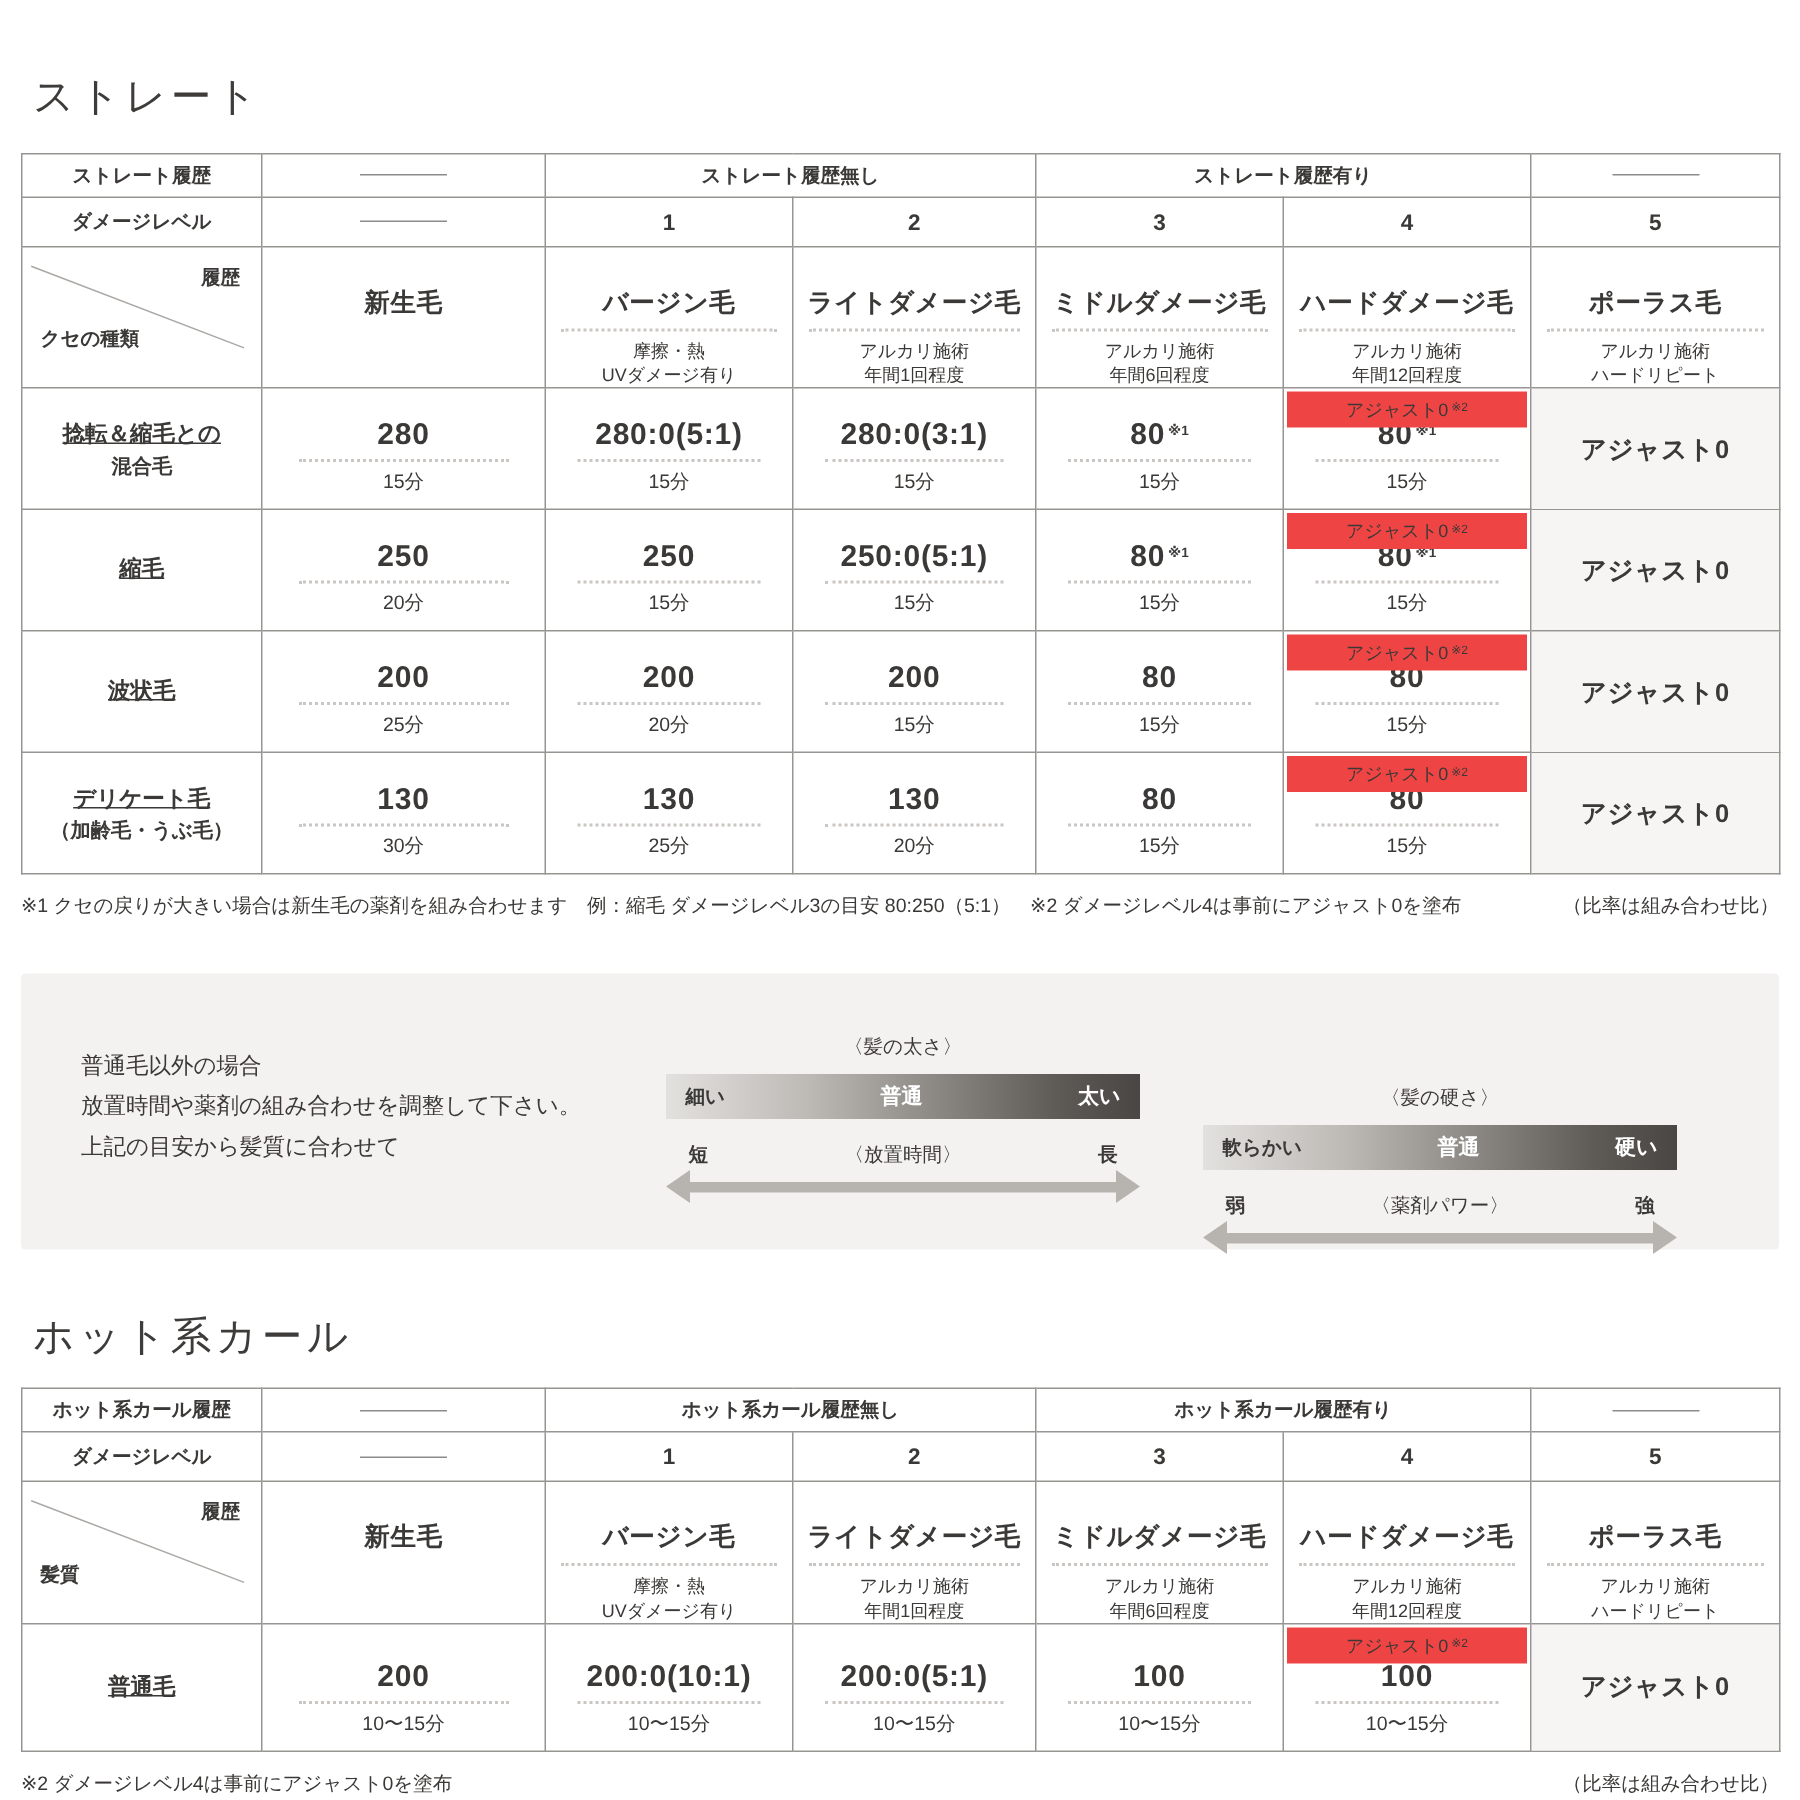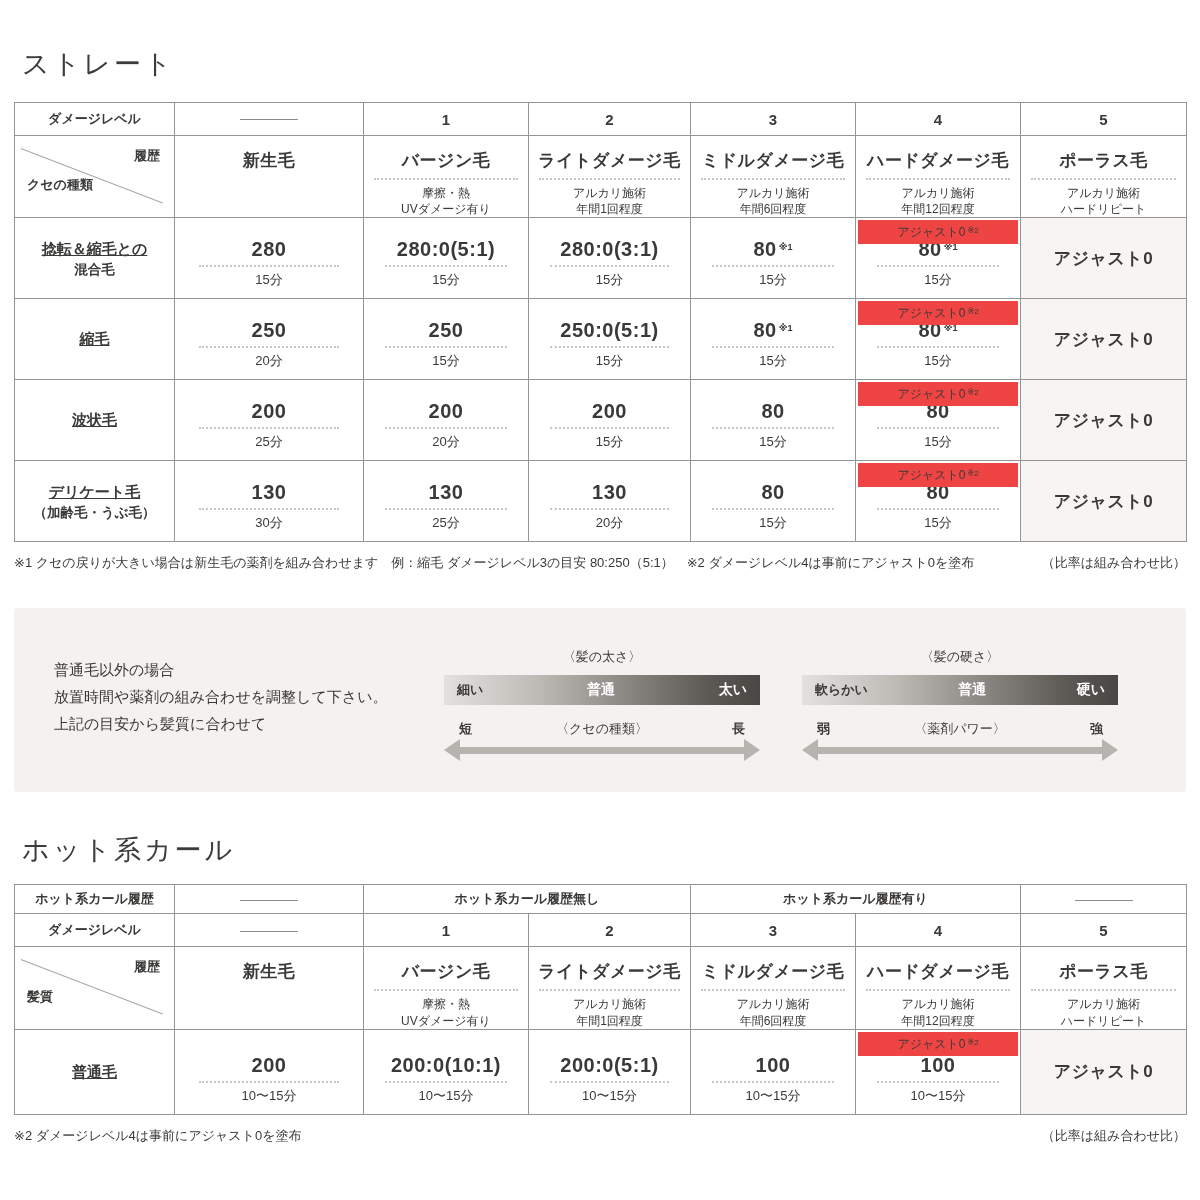--- a/index.html
+++ b/index.html
@@ -24,21 +24,21 @@
   .hl { font-size:13px; font-weight:700; }
   .lvl { font-size:15px; font-weight:700; }
   .dashline { display:inline-block; width:58px; height:0; border-top:1px solid #8d8b89; vertical-align:middle; }
 
   
   .corner .diag { position:absolute; left:6px; top:12px; width:152px; height:1px; background:#aaa7a4; transform:rotate(21deg); transform-origin:0 0; }
   .corner .ctop { position:absolute; top:11px; right:14px; font-size:13px; font-weight:700; }
   .corner .cbot { position:absolute; bottom:23px; left:12px; font-size:13px; font-weight:700; }
 
   
-  .colhead .cname { font-size:17px; font-weight:700; margin-top:13px; letter-spacing:0.5px; }
+  .colhead .cname { font-size:17px; font-weight:700; margin-top:25px; letter-spacing:0.5px; }
   .colhead .cdots { width:88%; margin:6px auto 5px; border-bottom:2px dotted #c9c6c3; height:0; }
   .colhead .cdesc { font-size:12px; line-height:1.35; }
 
   
   .vcell { vertical-align:bottom; }
   .vwrap { padding-bottom:9px; }
   .val { font-size:20px; font-weight:700; line-height:1; letter-spacing:0.5px; }
   .val sup { font-size:9px; font-weight:700; vertical-align:6px; margin-left:2px; letter-spacing:0; }
   .vdots { width:74%; margin:6px auto 4px; border-bottom:2px dotted #c9c6c3; height:0; }
   .time { font-size:13px; }
@@ -49,21 +49,21 @@
   .rowlabel .l1 { font-size:15px; font-weight:700; line-height:1.5;text-decoration:underline; }
   .rowlabel .l2 { font-size:13.5px; font-weight:700; line-height:1.3; }
 
   .fnote { display:flex; justify-content:space-between; width:1172px; margin:12px 0 0 14px; font-size:13px; }
 
   
   .guide { position:relative; width:1172px; height:184px; background:#f4f2f0; border-radius:3px; margin:36px 0 0 14px; }
   .gtext { position:absolute; left:40px; top:48px; font-size:15px; line-height:1.8; }
   .scale { position:absolute; top:16px; width:316px;font-family:Liberation Mono, monospace; }
   #scale1 { left:430px; }
-  #scale2 { left:788px; }
+  #scale2 { left:788px;margin-top:34px; }
   .stitle { margin-top:24px; text-align:center; font-size:13px; }
   .sbar { margin-top:9px; height:30px; display:flex; align-items:center; justify-content:space-between; padding:0 13px; box-sizing:border-box;
           background:linear-gradient(90deg,#e3e1de 0%,#bdbab6 30%,#8f8c88 55%,#5f5b57 82%,#494643 100%); }
   .sbar .bl { font-size:13px; font-weight:700; color:#3b3937; }
   .sbar .bm,.sbar .br { font-size:14px; font-weight:700; color:#ffffff; }
   .arow { display:flex; justify-content:space-between; align-items:flex-end; margin-top:15px; padding:0 15px; font-size:13px; }
   .arow .al,.arow .ar { font-weight:700; }
   .sarrow { position:relative; height:22px; margin-top:1px; }
   .sarrow .shaft { position:absolute; left:12px; right:12px; top:8px; height:7px; background:#b7b4b0; }
   .ahead-l { position:absolute; left:0; top:0; width:0; height:0; border-top:11px solid transparent; border-bottom:11px solid transparent; border-right:16px solid #b7b4b0; }
@@ -78,20 +78,27 @@
   <colgroup>
     <col style="width:160px">
       <col style="width:189px">
       <col style="width:165px">
       <col style="width:162px">
       <col style="width:165px">
       <col style="width:165px">
       <col style="width:166px">
   </colgroup>
   <tbody>
+      <tr class="r1">
+    <td class="hl">ストレート履歴</td>
+    <td><span class="dashline"></span></td>
+    <td colspan="2" class="hl">ストレート履歴無し</td>
+    <td colspan="2" class="hl">ストレート履歴有り</td>
+    <td><span class="dashline"></span></td>
+  </tr>
   <tr class="r2">
     <td class="hl">ダメージレベル</td>
     <td><span class="dashline"></span></td>
     <td class="lvl">1</td>
     <td class="lvl">2</td>
     <td class="lvl">3</td>
     <td class="lvl">4</td>
     <td class="lvl">5</td>
   </tr>
   <tr class="rch">
@@ -321,21 +328,21 @@
   </div>
   <div class="scale" id="scale1">
     <div class="stitle">〈髪の太さ〉</div>
     <div class="sbar">
       <span class="bl">細い</span>
       <span class="bm">普通</span>
       <span class="br">太い</span>
     </div>
     <div class="arow">
       <span class="al">短</span>
-      <span class="at">〈クセの種類〉</span>
+      <span class="at">〈放置時間〉</span>
       <span class="ar">長</span>
     </div>
     <div class="sarrow">
       <span class="ahead-l"></span>
       <span class="shaft"></span>
       <span class="ahead-r"></span>
     </div>
   </div>
   <div class="scale" id="scale2">
     <div class="stitle">〈髪の硬さ〉</div>

